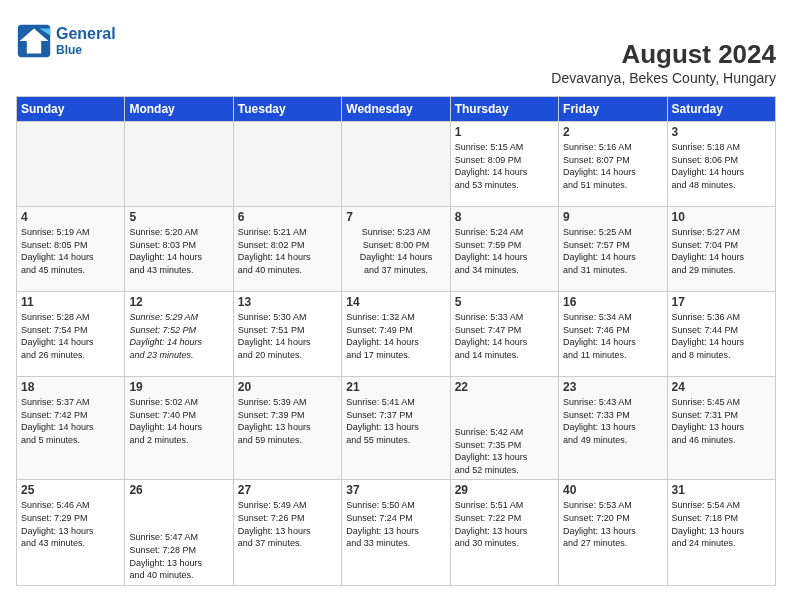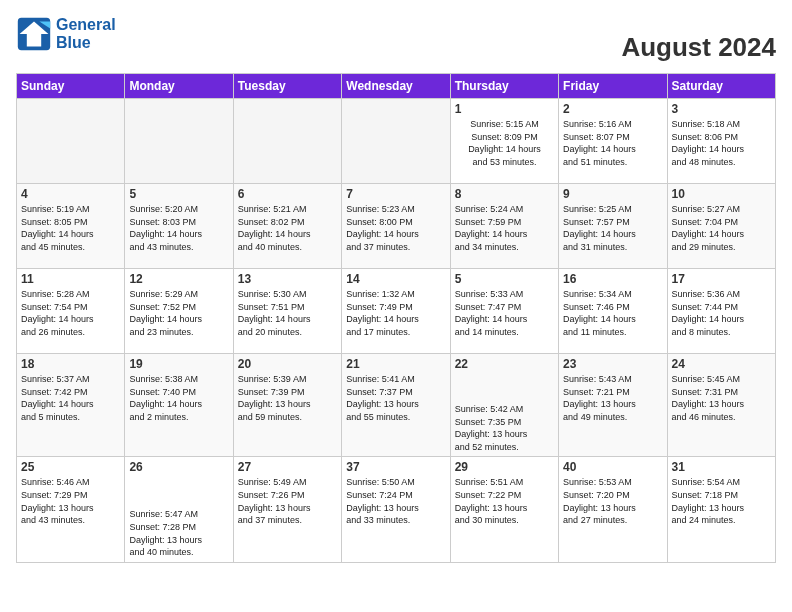--- a/index.html
+++ b/index.html
@@ -5,21 +5,21 @@
     * { box-sizing: border-box; margin: 0; padding: 0; }
     body {
       font-family: Arial, sans-serif;
       background: #fff;
       width: 792px;
       height: 612px;
       overflow: hidden;
     }
     .page {
       width: 792px;
-      padding: 16px 16px 8px 16px;
+      padding: 23px 16px 8px 16px;
     }
     .header {
       display: flex;
       justify-content: space-between;
       align-items: flex-start;
       margin-bottom: 10px;
     }
     .logo {
       display: flex;
       align-items: center;
@@ -41,21 +41,21 @@
     .location {
       font-size: 14px;
       color: #333;
     }
     .calendar {
       width: 100%;
       border-collapse: collapse;
       table-layout: fixed;
     }
     .calendar th {
-      background: #6d28d9;
+      background: #1d4ed8;
       color: #fff;
       font-size: 12px;
       font-weight: bold;
       padding: 5px 4px;
       text-align: left;
       border: 1px solid #ccc;
     }
     .calendar td {
       border: 1px solid #ccc;
       vertical-align: top;
@@ -89,25 +89,26 @@
 <div class="page">
   <div class="header">
     <div class="logo">
       <svg class="logo-icon" viewBox="0 0 40 40">
         <rect x="2" y="2" width="36" height="36" rx="4" fill="#1a5fa8"></rect>
         <polygon points="20,6 36,20 28,20 28,34 12,34 12,20 4,20" fill="white"></polygon>
         <polygon points="26,6 38,14 38,6" fill="#4fc3f7"></polygon>
       </svg>
       <div>
         <div style="font-size:16px;font-weight:bold;color:#1a5fa8;">General</div>
-        <div style="font-size:16px;font-weight:bold;color:#1a5fa8;">Blue</div>
+        <div style="font-size:12px;font-weight:bold;color:#1a5fa8;">Blue</div>
       </div>
     </div>
     <div class="title-block">
       <div class="month-title">August 2024</div>
+      <div class="location">Devavanya, Bekes County, Hungary</div>
     </div>
   </div>
 
   <table class="calendar">
     <thead>
       <tr>
       <th>Sunday</th>
           <th>Monday</th>
           <th>Tuesday</th>
           <th>Wednesday</th>
@@ -117,21 +118,21 @@
         </tr>
     </thead>
     <tbody id="calendar-body">
     <tr>
           <td class="empty"></td>
           <td class="empty"></td>
           <td class="empty"></td>
           <td class="empty"></td>
           <td>
             <span class="day-num">1</span>
-            <div class="day-info" style="white-space: pre-line; text-align: center;">Sunrise: 5:15 AM
+            <div class="day-info" style="white-space: pre-line;">Sunrise: 5:15 AM
 Sunset: 8:09 PM
 Daylight: 14 hours
 and 53 minutes.</div>
           </td>
           <td>
             <span class="day-num">2</span>
             <div class="day-info" style="white-space: pre-line;">Sunrise: 5:16 AM
 Sunset: 8:07 PM
 Daylight: 14 hours
 and 51 minutes.</div>
@@ -161,21 +162,21 @@
           </td>
           <td>
             <span class="day-num">6</span>
             <div class="day-info" style="white-space: pre-line;">Sunrise: 5:21 AM
 Sunset: 8:02 PM
 Daylight: 14 hours
 and 40 minutes.</div>
           </td>
           <td>
             <span class="day-num">7</span>
-            <div class="day-info" style="white-space: pre-line;">Sunrise: 5:23 AM
+            <div class="day-info" style="white-space: pre-line; text-align: center;">Sunrise: 5:23 AM
 Sunset: 8:00 PM
 Daylight: 14 hours
 and 37 minutes.</div>
           </td>
           <td>
             <span class="day-num">8</span>
             <div class="day-info" style="white-space: pre-line;">Sunrise: 5:24 AM
 Sunset: 7:59 PM
 Daylight: 14 hours
 and 34 minutes.</div>
@@ -198,21 +199,21 @@
         <tr>
           <td>
             <span class="day-num">11</span>
             <div class="day-info" style="white-space: pre-line;">Sunrise: 5:28 AM
 Sunset: 7:54 PM
 Daylight: 14 hours
 and 26 minutes.</div>
           </td>
           <td>
             <span class="day-num">12</span>
-            <div class="day-info" style="white-space: pre-line;">Sunrise: 5:29 AM
+            <div class="day-info" style="white-space: pre-line; font-style: italic;">Sunrise: 5:29 AM
 Sunset: 7:52 PM
 Daylight: 14 hours
 and 23 minutes.</div>
           </td>
           <td>
             <span class="day-num">13</span>
             <div class="day-info" style="white-space: pre-line;">Sunrise: 5:30 AM
 Sunset: 7:51 PM
 Daylight: 14 hours
 and 20 minutes.</div>
@@ -249,21 +250,21 @@
         <tr>
           <td>
             <span class="day-num">18</span>
             <div class="day-info" style="white-space: pre-line;">Sunrise: 5:37 AM
 Sunset: 7:42 PM
 Daylight: 14 hours
 and 5 minutes.</div>
           </td>
           <td>
             <span class="day-num">19</span>
-            <div class="day-info" style="white-space: pre-line;">Sunrise: 5:38 AM
+            <div class="day-info" style="white-space: pre-line;">Sunrise: 5:02 AM
 Sunset: 7:40 PM
 Daylight: 14 hours
 and 2 minutes.</div>
           </td>
           <td>
             <span class="day-num">20</span>
             <div class="day-info" style="white-space: pre-line;">Sunrise: 5:39 AM
 Sunset: 7:39 PM
 Daylight: 13 hours
 and 59 minutes.</div>
@@ -278,21 +279,21 @@
           <td>
             <span class="day-num">22</span>
             <div class="day-info" style="white-space: pre-line; margin-top: 32px;">Sunrise: 5:42 AM
 Sunset: 7:35 PM
 Daylight: 13 hours
 and 52 minutes.</div>
           </td>
           <td>
             <span class="day-num">23</span>
             <div class="day-info" style="white-space: pre-line;">Sunrise: 5:43 AM
-Sunset: 7:21 PM
+Sunset: 7:33 PM
 Daylight: 13 hours
 and 49 minutes.</div>
           </td>
           <td>
             <span class="day-num">24</span>
             <div class="day-info" style="white-space: pre-line;">Sunrise: 5:45 AM
 Sunset: 7:31 PM
 Daylight: 13 hours
 and 46 minutes.</div>
           </td>

